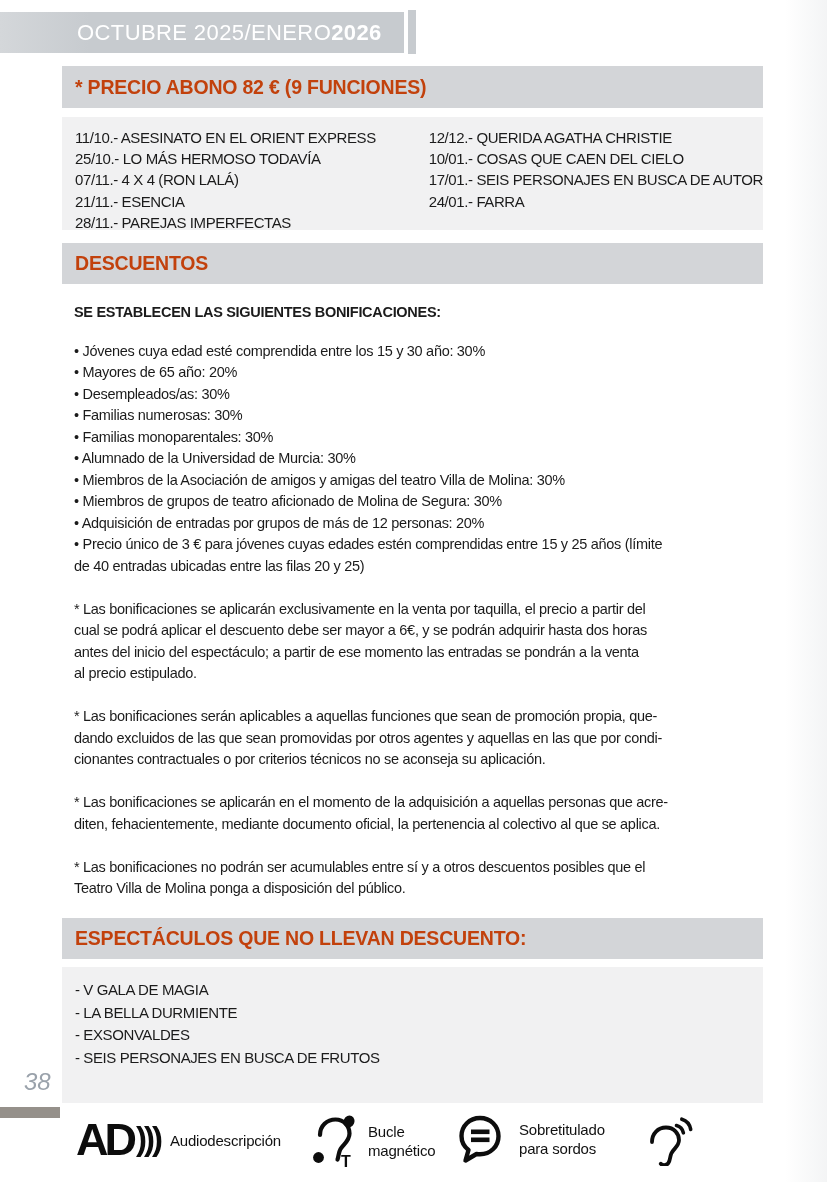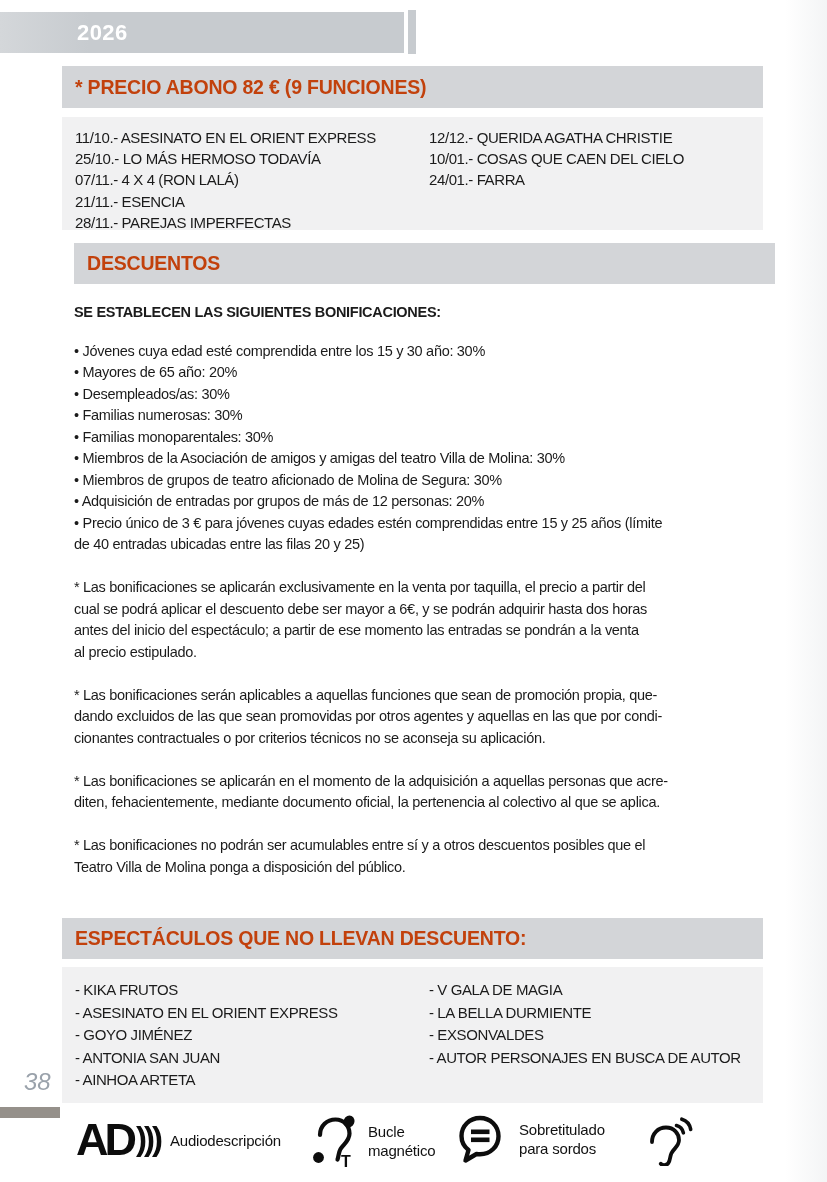--- a/index.html
+++ b/index.html
@@ -18,21 +18,21 @@
     font-size:22px; letter-spacing:.4px; }
   .header-band .bold { font-weight:bold; }
   .header-stripe { position:absolute; left:408px; top:10px; width:8px; height:44px;
     background:var(--band-gray,#c7cbcf); }
 
   
   .bar { position:absolute; left:62px; width:701px; background:var(--bar-gray,#d3d5d8);
     display:flex; align-items:center; padding-left:13px;
     font-weight:bold; font-size:19.5px; letter-spacing:-0.2px; color:#c2410c; }
   #bar-precio { top:66px; height:42px; }
-  #bar-descuentos { top:243px; height:41px;margin-left:12px; }
+  #bar-descuentos { top:243px; height:41px; }
   #bar-espectaculos { top:918px; height:41px; }
 
   
   .showbox { position:absolute; left:62px; width:701px; background:var(--box-gray,#f1f1f2);
     display:flex; }
   #box-abono { top:117px; height:113px; padding:10px 0 0 13px;justify-content:space-between; }
   #box-nodesc { top:967px; height:136px; padding:12px 0 0 13px; }
   .col-left { width:354px; }
   .col-right { flex:1; }
   .showbox .row { font-size:15px; line-height:21.2px; white-space:nowrap; letter-spacing:-0.4px; }
@@ -61,55 +61,58 @@
 
   .ad-logo { display:flex; align-items:center; color:#0d0d0d; }
   .ad-text { font-weight:bold; font-size:45px; letter-spacing:-4px; line-height:38px; }
   .ad-waves { font-weight:bold; font-size:33px; letter-spacing:-3px; margin-left:3px; padding-bottom:2px; }
   .icon-svg { display:block; }
 </style>
 </head>
 <body>
 
 <div class="header-band">
+  <span>OCTUBRE 2025/ENERO </span>
     <span class="bold">2026</span>
 </div>
 <div class="header-stripe"></div>
 
 <div class="bar" id="bar-precio">
   <span>* PRECIO ABONO 82 € (9 FUNCIONES)</span>
 </div>
 
 <div class="showbox" id="box-abono">
   <div class="col-left">
       <div class="row">11/10.- ASESINATO EN EL ORIENT EXPRESS</div>
       <div class="row">25/10.- LO MÁS HERMOSO TODAVÍA</div>
       <div class="row">07/11.- 4 X 4 (RON LALÁ)</div>
       <div class="row">21/11.- ESENCIA</div>
       <div class="row">28/11.- PAREJAS IMPERFECTAS</div>
     </div>
   <div class="col-right">
       <div class="row">12/12.- QUERIDA AGATHA CHRISTIE</div>
       <div class="row">10/01.- COSAS QUE CAEN DEL CIELO</div>
+      <div class="row">17/01.- SEIS PERSONAJES EN BUSCA DE AUTOR</div>
       <div class="row">24/01.- FARRA</div>
     </div>
 </div>
 
 <div class="bar" id="bar-descuentos">
   <span>DESCUENTOS</span>
 </div>
 
 <div class="bodytext">
   <p class="intro">SE ESTABLECEN LAS SIGUIENTES BONIFICACIONES:</p>
   <div class="bullets">
       <div class="row">• Jóvenes cuya edad esté comprendida entre los 15 y 30 año: 30%</div>
       <div class="row">• Mayores de 65 año: 20%</div>
       <div class="row">• Desempleados/as: 30%</div>
       <div class="row">• Familias numerosas: 30%</div>
       <div class="row">• Familias monoparentales: 30%</div>
+      <div class="row">• Alumnado de la Universidad de Murcia: 30%</div>
       <div class="row">• Miembros de la Asociación de amigos y amigas del teatro Villa de Molina: 30%</div>
       <div class="row">• Miembros de grupos de teatro aficionado de Molina de Segura: 30%</div>
       <div class="row">• Adquisición de entradas por grupos de más de 12 personas: 20%</div>
       <div class="row">• Precio único de 3 € para jóvenes cuyas edades estén comprendidas entre 15 y 25 años (límite
 de 40 entradas ubicadas entre las filas 20 y 25)</div>
     </div>
   <p class="note">* Las bonificaciones se aplicarán exclusivamente en la venta por taquilla, el precio a partir del
 cual se podrá aplicar el descuento debe ser mayor a 6€, y se podrán adquirir hasta dos horas
 antes del inicio del espectáculo; a partir de ese momento las entradas se pondrán a la venta
 al precio estipulado.</p>
@@ -120,32 +123,25 @@
 diten, fehacientemente, mediante documento oficial, la pertenencia al colectivo al que se aplica.</p>
   <p class="note">* Las bonificaciones no podrán ser acumulables entre sí y a otros descuentos posibles que el
 Teatro Villa de Molina ponga a disposición del público.</p>
 </div>
 
 <div class="bar" id="bar-espectaculos">
   <span>ESPECTÁCULOS QUE NO LLEVAN DESCUENTO:</span>
 </div>
 
 <div class="showbox" id="box-nodesc">
-  <div class="col-left">
-      <div class="row">- KIKA FRUTOS</div>
-      <div class="row">- ASESINATO EN EL ORIENT EXPRESS</div>
-      <div class="row">- GOYO JIMÉNEZ</div>
-      <div class="row">- ANTONIA SAN JUAN</div>
-      <div class="row">- AINHOA ARTETA</div>
-    </div>
   <div class="col-right">
       <div class="row">- V GALA DE MAGIA</div>
       <div class="row">- LA BELLA DURMIENTE</div>
       <div class="row">- EXSONVALDES</div>
-      <div class="row">- AUTOR PERSONAJES EN BUSCA DE AUTOR</div>
+      <div class="row">- SEIS PERSONAJES EN BUSCA DE FRUTOS</div>
     </div>
 </div>
 
 <div class="page-num">38</div>
 <div class="brown-bar"></div>
 
 <div class="footer">
 
   <div class="fgroup" id="fg1">
     <div class="ad-logo">

